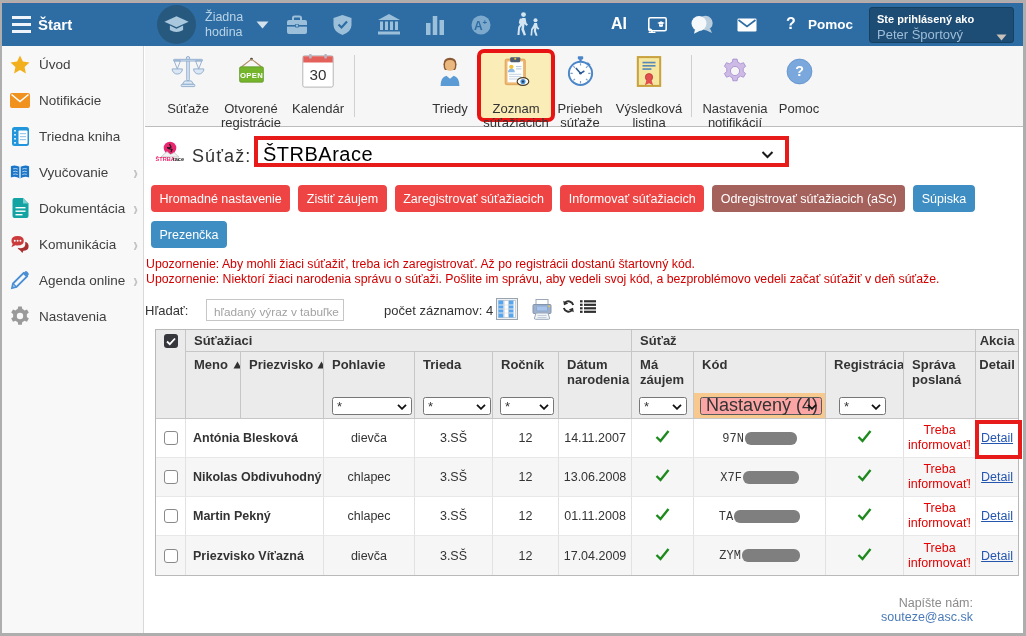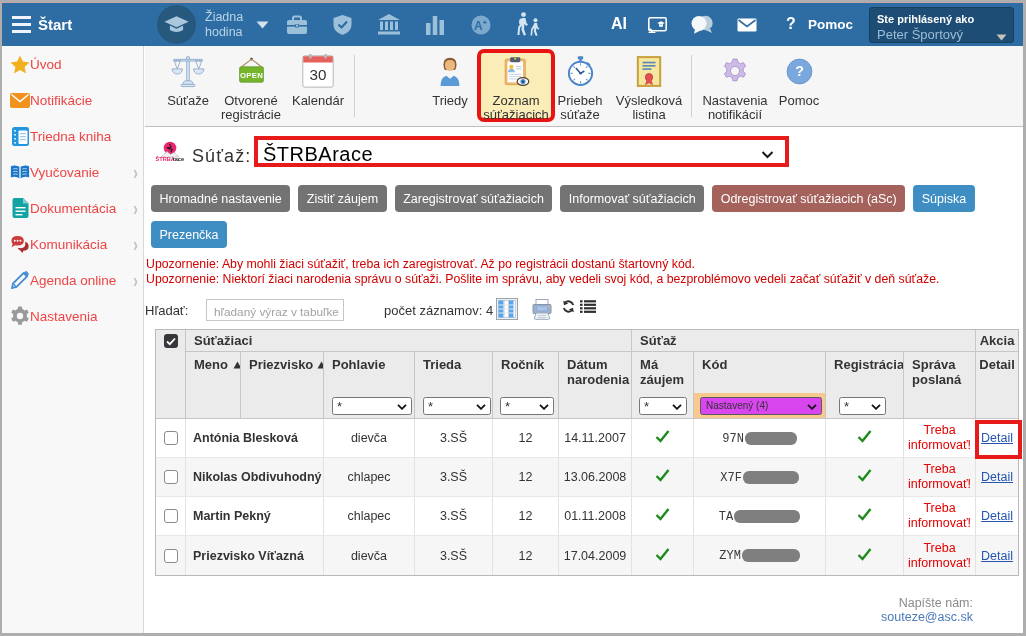--- a/index.html
+++ b/index.html
@@ -7,33 +7,33 @@
 
 .fr{position:absolute;background:#aeaeae;z-index:80}
 
 #topbar{position:absolute;left:2px;top:3px;width:1021px;height:43px;background:#2e6da3;z-index:5}
 #topbar svg{display:block}
 .tbico{position:absolute;top:0;height:43px;display:flex;align-items:center;justify-content:center}
 
 #sidebar{position:absolute;left:2px;top:46px;width:142px;height:587px;background:#f8f8f9;border-right:1px solid #d9d9d9;z-index:4}
 .sbitem{position:absolute;left:0;width:142px;height:36px;display:flex;align-items:center}
 .sbitem .ic{width:20px;height:20px;margin-left:8px;flex:0 0 20px;display:flex;align-items:center;justify-content:center}
-.sbitem .tx{font-size:13.5px;color:#ef4444}
+.sbitem .tx{margin-left:9px;font-size:13.5px;color:#404040}
 .sbitem .ch{position:absolute;right:6px;color:#c2c2c2;font-size:14px;font-weight:bold;transform:scaleY(1.4)}
 
 #toolbar{position:absolute;left:145px;top:46px;width:878px;height:81px;background:#f6f6f6;border-bottom:1px solid #bdbdbd;z-index:3}
 .tbitem{position:absolute;top:0;text-align:center;color:#333}
 .tbitem .ibx{height:38px;display:flex;align-items:center;justify-content:center}
-.tbitem .lbl{font-size:13px;line-height:14px;color:#333;margin-top:4px}
+.tbitem .lbl{font-size:13px;line-height:14px;color:#333;margin-top:12px}
 .tbsep{position:absolute;top:9px;width:1px;height:62px;background:#d0d0d0}
 
 #content{position:absolute;left:145px;top:128px;width:878px;height:505px;background:#fff;z-index:2}
 .btn{height:27px;border-radius:4px;color:#fff;font-size:12.5px;display:flex;align-items:center;padding:0 8.5px;white-space:nowrap}
 .pabs{position:absolute}
-.bgreen{background:#737373}
+.bgreen{background:#ef4444}
 .bred{background:#a5615b}
 .bblue{background:#3e8ec4}
 .warn{position:absolute;color:#d20000;font-size:12.3px;white-space:nowrap}
 </style></head><body>
 <div id="page">
 <div class="fr" style="left:0;top:0;width:1026px;height:2px"></div>
 <div class="abs" style="left:0;top:2px;width:1026px;height:1px;background:#c4a8a8;z-index:81"></div>
 <div class="fr" style="left:0;top:633px;width:1026px;height:3px"></div>
 <div class="fr" style="left:0;top:0;width:2px;height:636px"></div>
 <div class="fr" style="left:1023px;top:0;width:3px;height:636px"></div>
@@ -44,21 +44,21 @@
 .bb{border-bottom:1px solid #c6c6c6}
 .hg th{font-weight:bold;font-size:13px}
 .tl{text-align:left;padding-left:8px!important}
 .vt{vertical-align:top!important;padding-top:5px!important;font-weight:bold;line-height:15px;white-space:nowrap}
 .ctrh{text-align:center!important;padding-left:0!important}
 .vt.wrap{white-space:normal}
 .hn th{text-align:left}
 .sel{height:18px;background:#fff;border:1px solid #767676;border-radius:2.5px;position:relative;display:flex;align-items:center}
 .star{font-size:13px;margin-left:4px;line-height:10px;margin-top:2px}
 .sch{position:absolute;right:4px;top:6px}
-.selk{font-size:10px;padding-left:5px;background:#d946ef;border-color:#5a5a5a;white-space:nowrap}
+.selk{font-size:18px;padding-left:5px;background:#fca5a5;border-color:#5a5a5a;white-space:nowrap}
 .cbx{width:14px;height:14px;border-radius:3px;margin:0 auto}
 .cbx.on{background:#35373c;display:flex;align-items:center;justify-content:center;margin-top:4px}
 .cbx.off{background:#fff;border:1.5px solid #8a8a8a}
 .hg .hc{vertical-align:top;padding-top:4px}
 .dr td{border-right:1px solid #e2e2e2;border-bottom:1px solid #e8e8e8;background:#fff;font-size:12.5px}
 .dr td:last-child{border-right:none}
 .dr:last-child td{border-bottom:none}
 .dr.even td{background:#f6f6f7}
 .nm{font-weight:bold;padding-left:7px!important;white-space:nowrap}
 .ctr{text-align:center}

